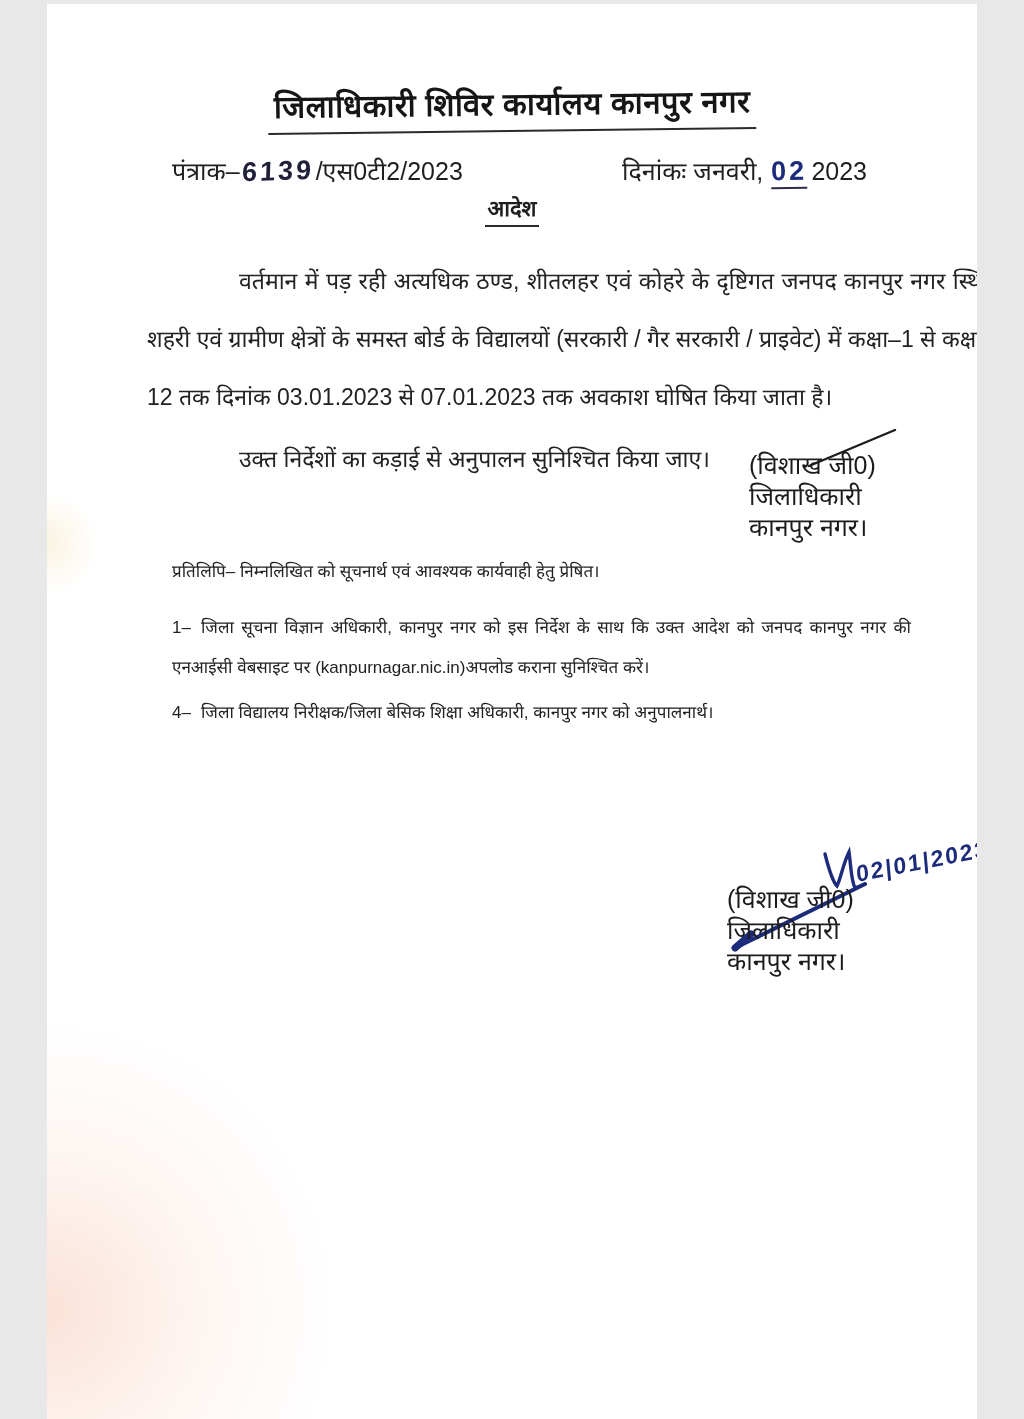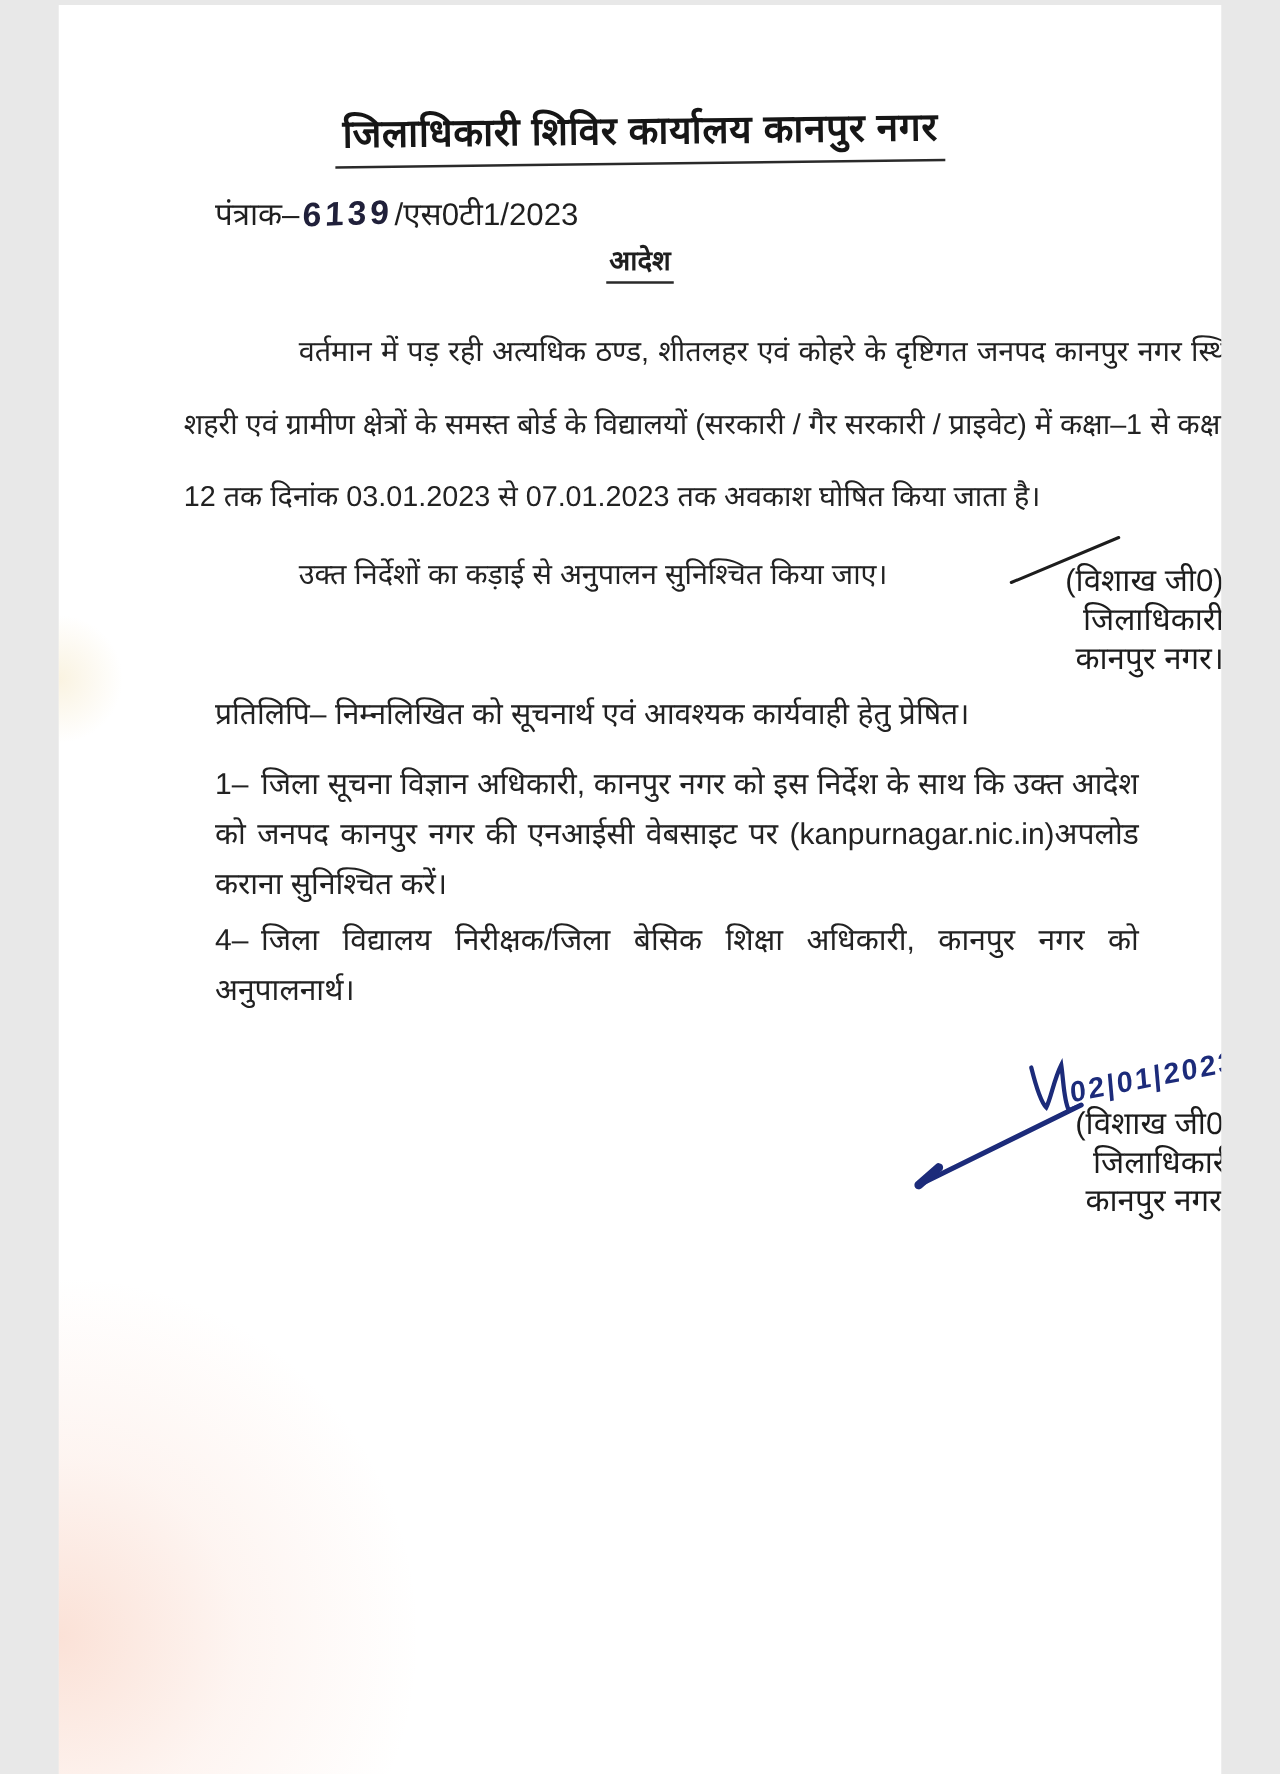--- a/index.html
+++ b/index.html
@@ -92,21 +92,21 @@
     text-indent: 92px;
   }
   .para-compliance {
     margin-top: 4px;
     text-indent: 92px;
   }
 
   
   .sig-block {
     position: absolute;
-    text-align: right;
+    text-align: left;
     font-size: 25px;
     line-height: 31px;
     color: #1c1c1c;
   }
   .sig-top { top: 446px; left: 702px; width: 230px; }
   .sig-bottom { top: 880px; left: 680px; width: 260px; }
   .sig-name { font-weight: 400; }
   .sig-stroke-svg { position: absolute; pointer-events: none; }
   .stroke-black { color: #1d1d1d; }
   .stroke-blue { color: var(--blue-ink); }
@@ -120,40 +120,43 @@
     font-size: 23px;
     letter-spacing: 2px;
     transform: rotate(-11deg) skewX(-6deg);
     white-space: nowrap;
   }
 
   
   .copy-section {
     position: absolute;
     top: 548px; left: 125px; right: 66px;
-    font-size: 24px;
+    font-size: 17px;
     line-height: 40px;
     color: #222;
   }
   .copy-intro { margin-bottom: 16px; }
   .copy-item { text-align: justify; margin-bottom: 5px; }
   .copy-item .item-num { padding-right: 10px; }
 </style>
 </head>
 <body>
 
 <div class="page">
 
   <div class="title-wrap">
     <span class="office-title">जिलाधिकारी शिविर कार्यालय कानपुर नगर</span>
   </div>
 
   <div class="ref-row">
     <span class="ref-left">
-      <span>पंत्राक–</span><span class="hand hand-ref">6139</span><span>/एस0टी1/2023</span>
+      <span>पंत्राक–</span><span class="hand hand-ref">6139</span><span>/एस0टी2/2023</span>
+    </span>
+    <span class="ref-right">
+      <span>दिनांकः जनवरी,</span><span class="hand hand-day">02</span><span>2023</span>
     </span>
   </div>
 
   <div class="order-heading-wrap">
     <span class="order-heading">आदेश</span>
   </div>
 
   <div class="body-text">
     <p class="para-main">वर्तमान में पड़ रही अत्यधिक ठण्ड, शीतलहर एवं कोहरे के दृष्टिगत जनपद कानपुर नगर स्थित शहरी एवं ग्रामीण क्षेत्रों के समस्त बोर्ड के विद्यालयों (सरकारी / गैर सरकारी / प्राइवेट) में कक्षा–1 से कक्षा–12 तक दिनांक 03.01.2023 से 07.01.2023 तक अवकाश घोषित किया जाता है।</p>
     <p class="para-compliance">उक्त निर्देशों का कड़ाई से अनुपालन सुनिश्चित किया जाए।</p>

